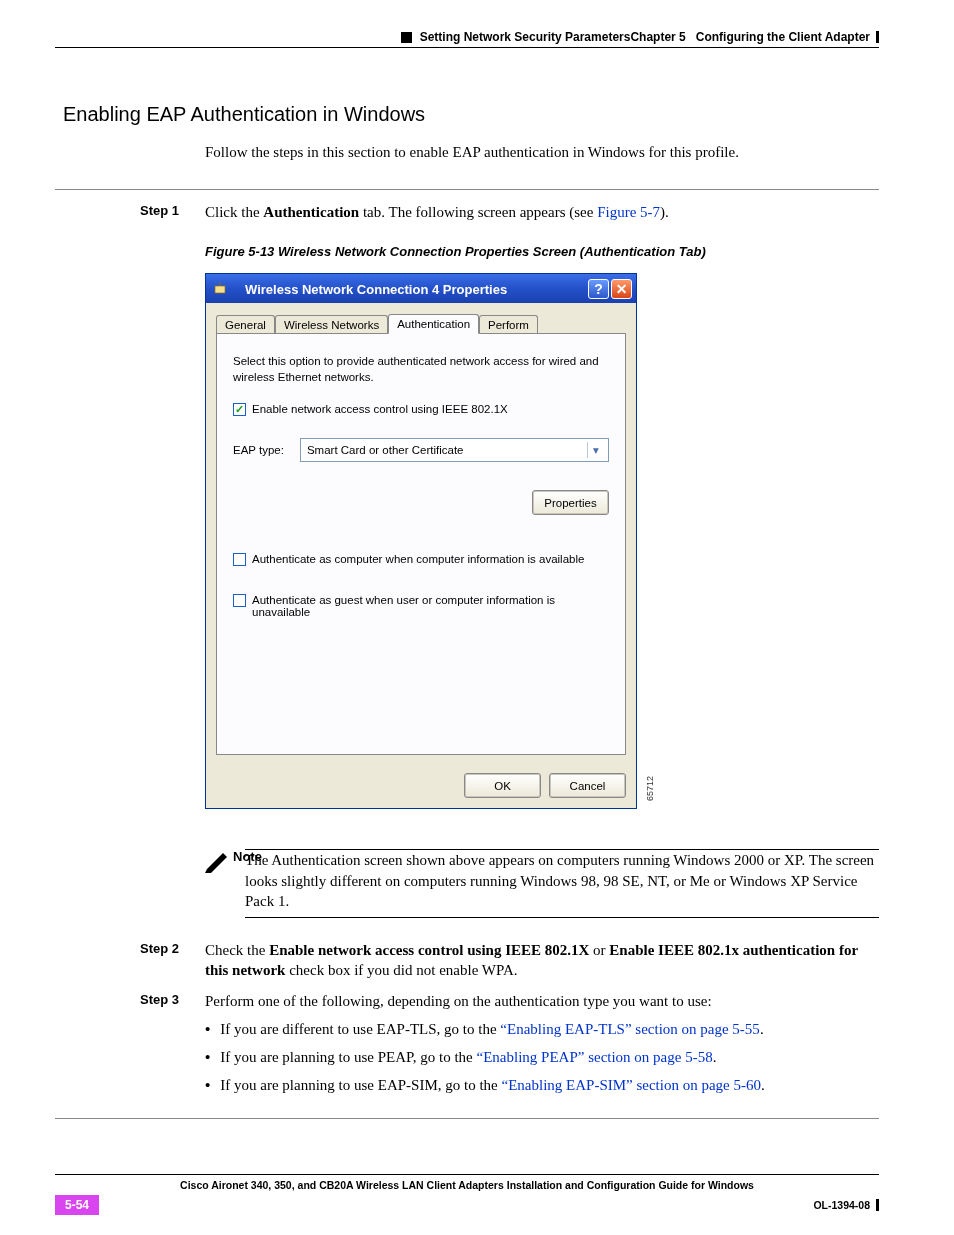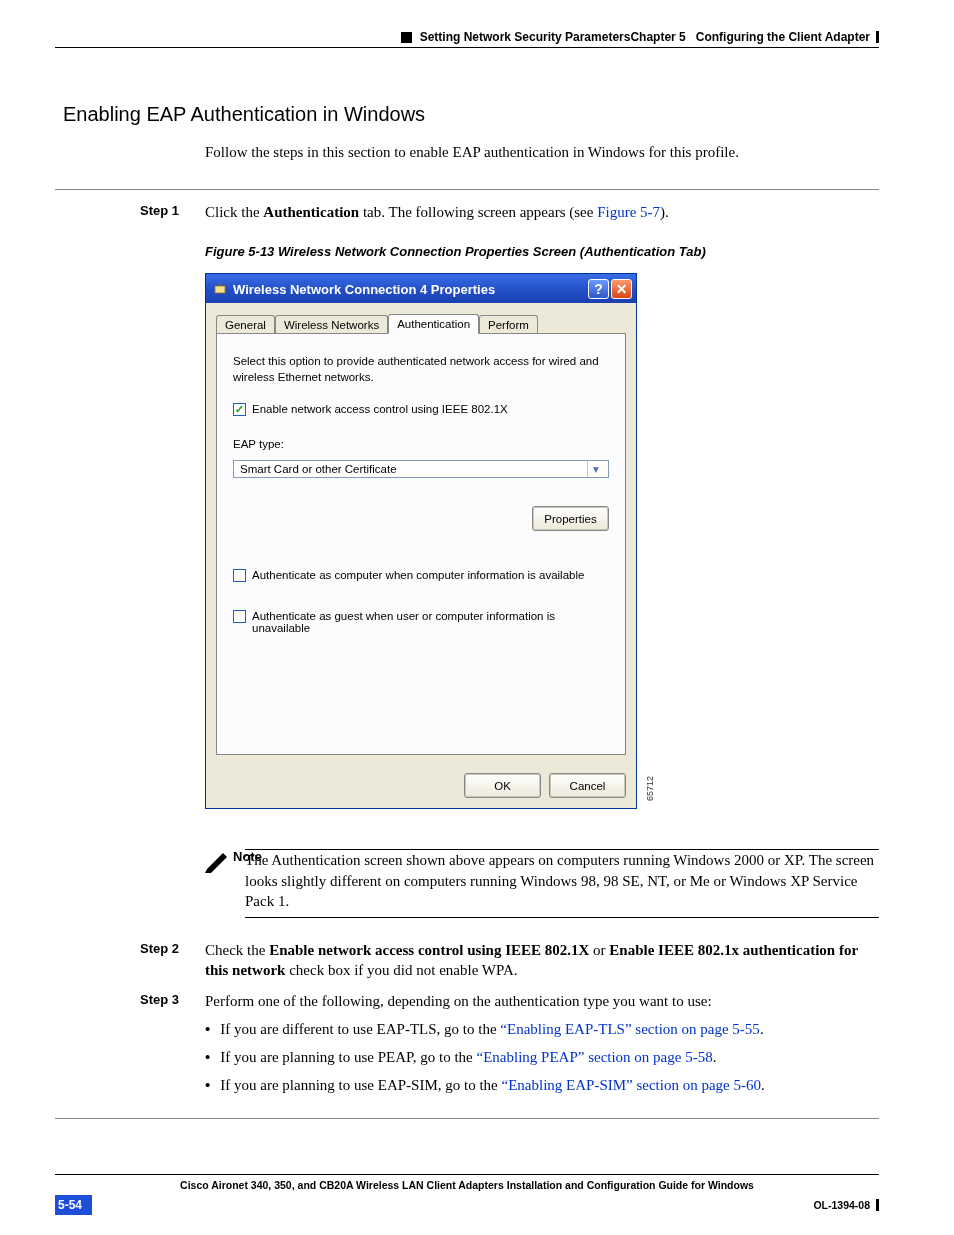--- a/index.html
+++ b/index.html
@@ -66,21 +66,21 @@
     align-items: center;
     padding: 5px 4px 4px 6px;
     font-weight: bold;
     font-size: 13px;
   }
   .titlebar-icon {
     width: 15px; height: 15px; margin-right: 6px;
     display:flex; align-items:center; justify-content:center;
   }
   .titlebar-icon svg { display:block; }
-  .titlebar-text { flex: 1; }
+  .titlebar-text { flex: 1; margin-left: 12px; }
   .titlebar-btn {
     width: 21px; height: 20px; margin-left: 2px;
     border: 1px solid #fff; border-radius: 3px;
     display: flex; align-items: center; justify-content: center;
     font-weight: bold; font-size: 14px; color: #fff;
     background: linear-gradient(to bottom,#6a9bff,#2d58c9);
     box-sizing: border-box;
   }
   .titlebar-btn.close { background: linear-gradient(to bottom,#ff9a6a,#d94516); }
   .pane { padding: 10px 10px 12px 10px; }
@@ -99,21 +99,21 @@
     position: relative; z-index: 1;
   }
   .dlg-text { font-size: 11.5px; line-height: 1.35; }
   .chk-row { display: flex; align-items: flex-start; gap: 6px; margin-top: 18px; font-size: 11.5px; }
   .chk {
     width: 13px; height: 13px; border: 1px solid #1a5fc9;
     background: #fff; display: flex; align-items: center; justify-content: center;
     flex-shrink: 0; box-sizing: border-box;
   }
   .chk.checked::after { content:"✓"; color:#1fa01f; font-size:11px; line-height:11px; font-weight:bold; }
-  .field-row { display:flex; gap: 10px; margin-top: 22px; font-size:11.5px;flex-direction:column;}
+  .field-row { display:flex; align-items:center; gap: 16px; margin-top: 22px; font-size:11.5px;}
   .dropdown {
     flex:1; height: 22px; border: 1px solid #7f9db9; background: #fff;
     display:flex; align-items:center; padding: 0 4px 0 6px; justify-content: space-between;
   }
   .dd-arrow { width:16px; height:16px; border-left:1px solid #b5c7de; display:flex;align-items:center;justify-content:center;color:#4a6ea9;}
   .props-btn-row { display:flex; justify-content:flex-end; margin-top: 28px;}
   .winbtn {
     min-width: 75px; height: 23px; border: 1px solid #888;
     border-radius: 3px; background: linear-gradient(to bottom,#fff,#ece9d8);
     font-family: Tahoma, Arial, sans-serif; font-size: 11.5px;
@@ -134,21 +134,21 @@
   .bullets { margin: 6px 0 0 0; padding:0; list-style:none; }
   .bullets li { display:flex; gap:10px; margin: 8px 0; font-size:15px; line-height:1.35;}
   .bullets li::before { content:"•"; font-weight:bold; }
   .step-bottom-rule { border-top:1px solid #888; margin: 14px 0 0 0; }
 
   
   .footer { margin-top: 55px; }
   .footer-rule { border-top:1px solid #000; }
   .footer-title { font-family: Arial,Helvetica,sans-serif; font-weight:bold; font-size:10.5px; text-align:center; margin-top:4px;}
   .footer-row { display:flex; justify-content:space-between; align-items:center; margin-top:4px;}
-  .page-badge { background:#1d4ed8; color:#fff; font-family:Arial,sans-serif; font-weight:bold; font-size:12px; padding: 3px 10px 3px 3px; display:flex; align-items:center;}
+  .page-badge { background:#d946ef; color:#fff; font-family:Arial,sans-serif; font-weight:bold; font-size:12px; padding: 3px 10px 3px 10px; display:flex; align-items:center;}
   .doc-id { font-family:Arial,sans-serif; font-weight:bold; font-size:10.5px; display:flex; align-items:center;}
   .doc-id .bar { width:3px; height:12px; background:#000; margin-left:6px;}
 </style>
 </head>
 <body>
 
 <div class="page">
   
   <div class="header-row">
     <div class="header-left">

